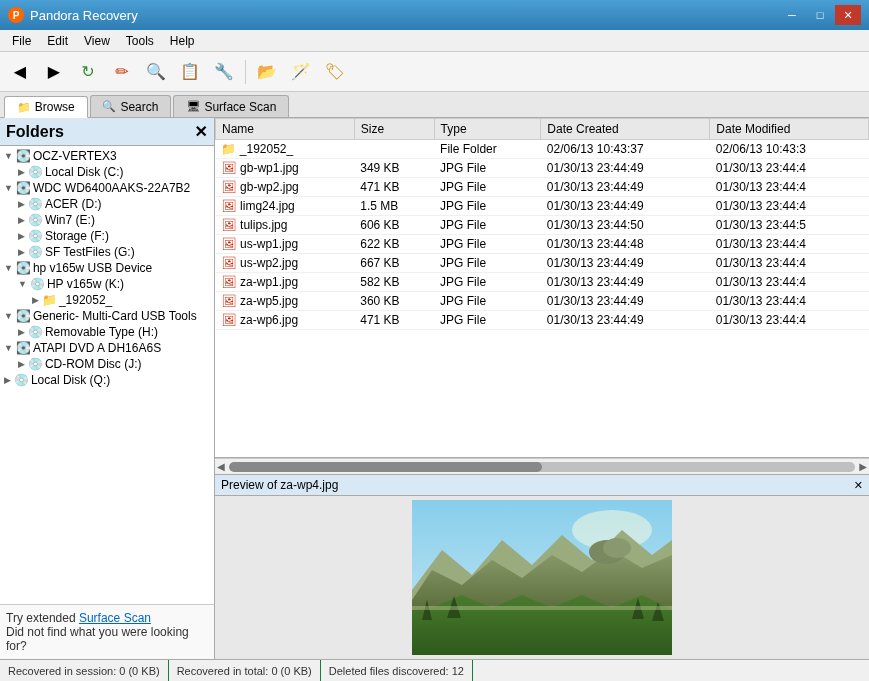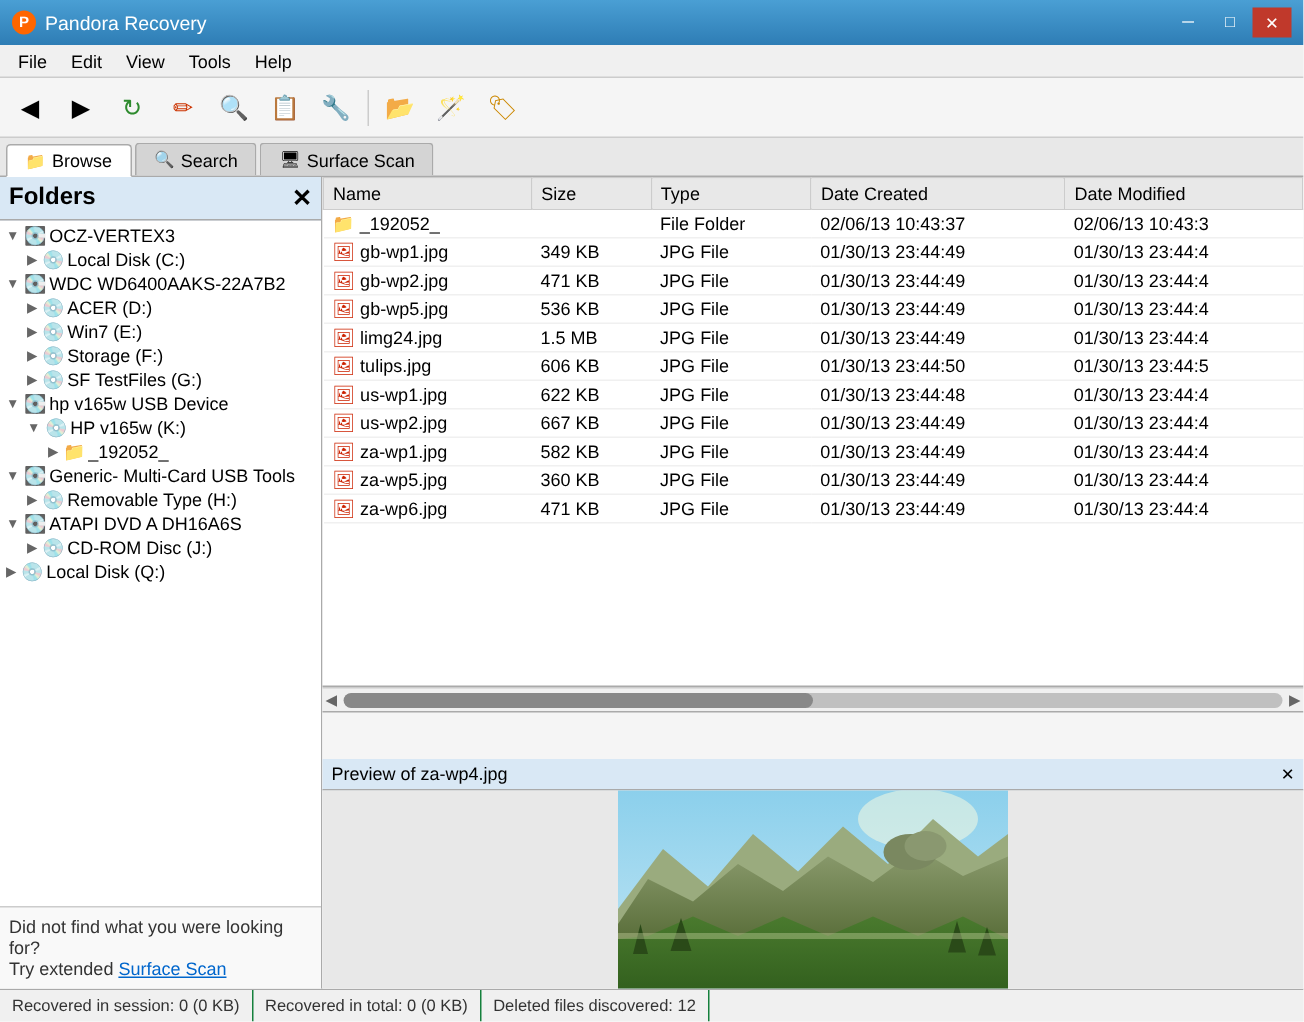--- a/index.html
+++ b/index.html
@@ -266,21 +266,20 @@
       flex-direction: column;
     }
     #preview-header {
       background: #d9e8f5;
       padding: 3px 6px;
       font-size: 12px;
       border-bottom: 1px solid #aaa;
       display: flex;
       justify-content: space-between;
       align-items: center;
-      margin-top: 31px;
     }
     #preview-body {
       flex: 1;
       display: flex;
       align-items: center;
       justify-content: center;
       background: #e8e8e8;
       overflow: hidden;
     }
 
@@ -457,24 +456,24 @@
           <span class="tree-icon">💿</span>
           <span class="tree-label">CD-ROM Disc (J:)</span>
         </div>
         <div class="tree-item">
           <span style="font-size:9px; color:#666; margin-right:1px;">▶</span>
           <span class="tree-icon">💿</span>
           <span class="tree-label">Local Disk (Q:)</span>
         </div>
       </div>
     <div id="sidebar-footer">
-      <div>Did not find what you were looking for?</div>
       <div>
         <span>Try extended </span><span class="surface-scan-link">Surface Scan</span>
       </div>
+      <div>Did not find what you were looking for?</div>
     </div>
   </div>
 
   <div id="file-area">
     <div id="file-list">
       <table>
         <thead>
           <tr>
             <th>Name</th>
             <th>Size</th>
@@ -504,30 +503,20 @@
     <td>JPG File</td>
     <td>01/30/13 23:44:49</td>
     <td>01/30/13 23:44:4</td>
   </tr>
             <tr>
     <td>
       <span style="color:#cc2200;">🖼</span>
       <span> gb-wp2.jpg</span>
     </td>
     <td>471 KB</td>
-    <td>JPG File</td>
-    <td>01/30/13 23:44:49</td>
-    <td>01/30/13 23:44:4</td>
-  </tr>
-            <tr>
-    <td>
-      <span style="color:#cc2200;">🖼</span>
-      <span> gb-wp5.jpg</span>
-    </td>
-    <td>536 KB</td>
     <td>JPG File</td>
     <td>01/30/13 23:44:49</td>
     <td>01/30/13 23:44:4</td>
   </tr>
             <tr>
     <td>
       <span style="color:#cc2200;">🖼</span>
       <span> limg24.jpg</span>
     </td>
     <td>1.5 MB</td>

